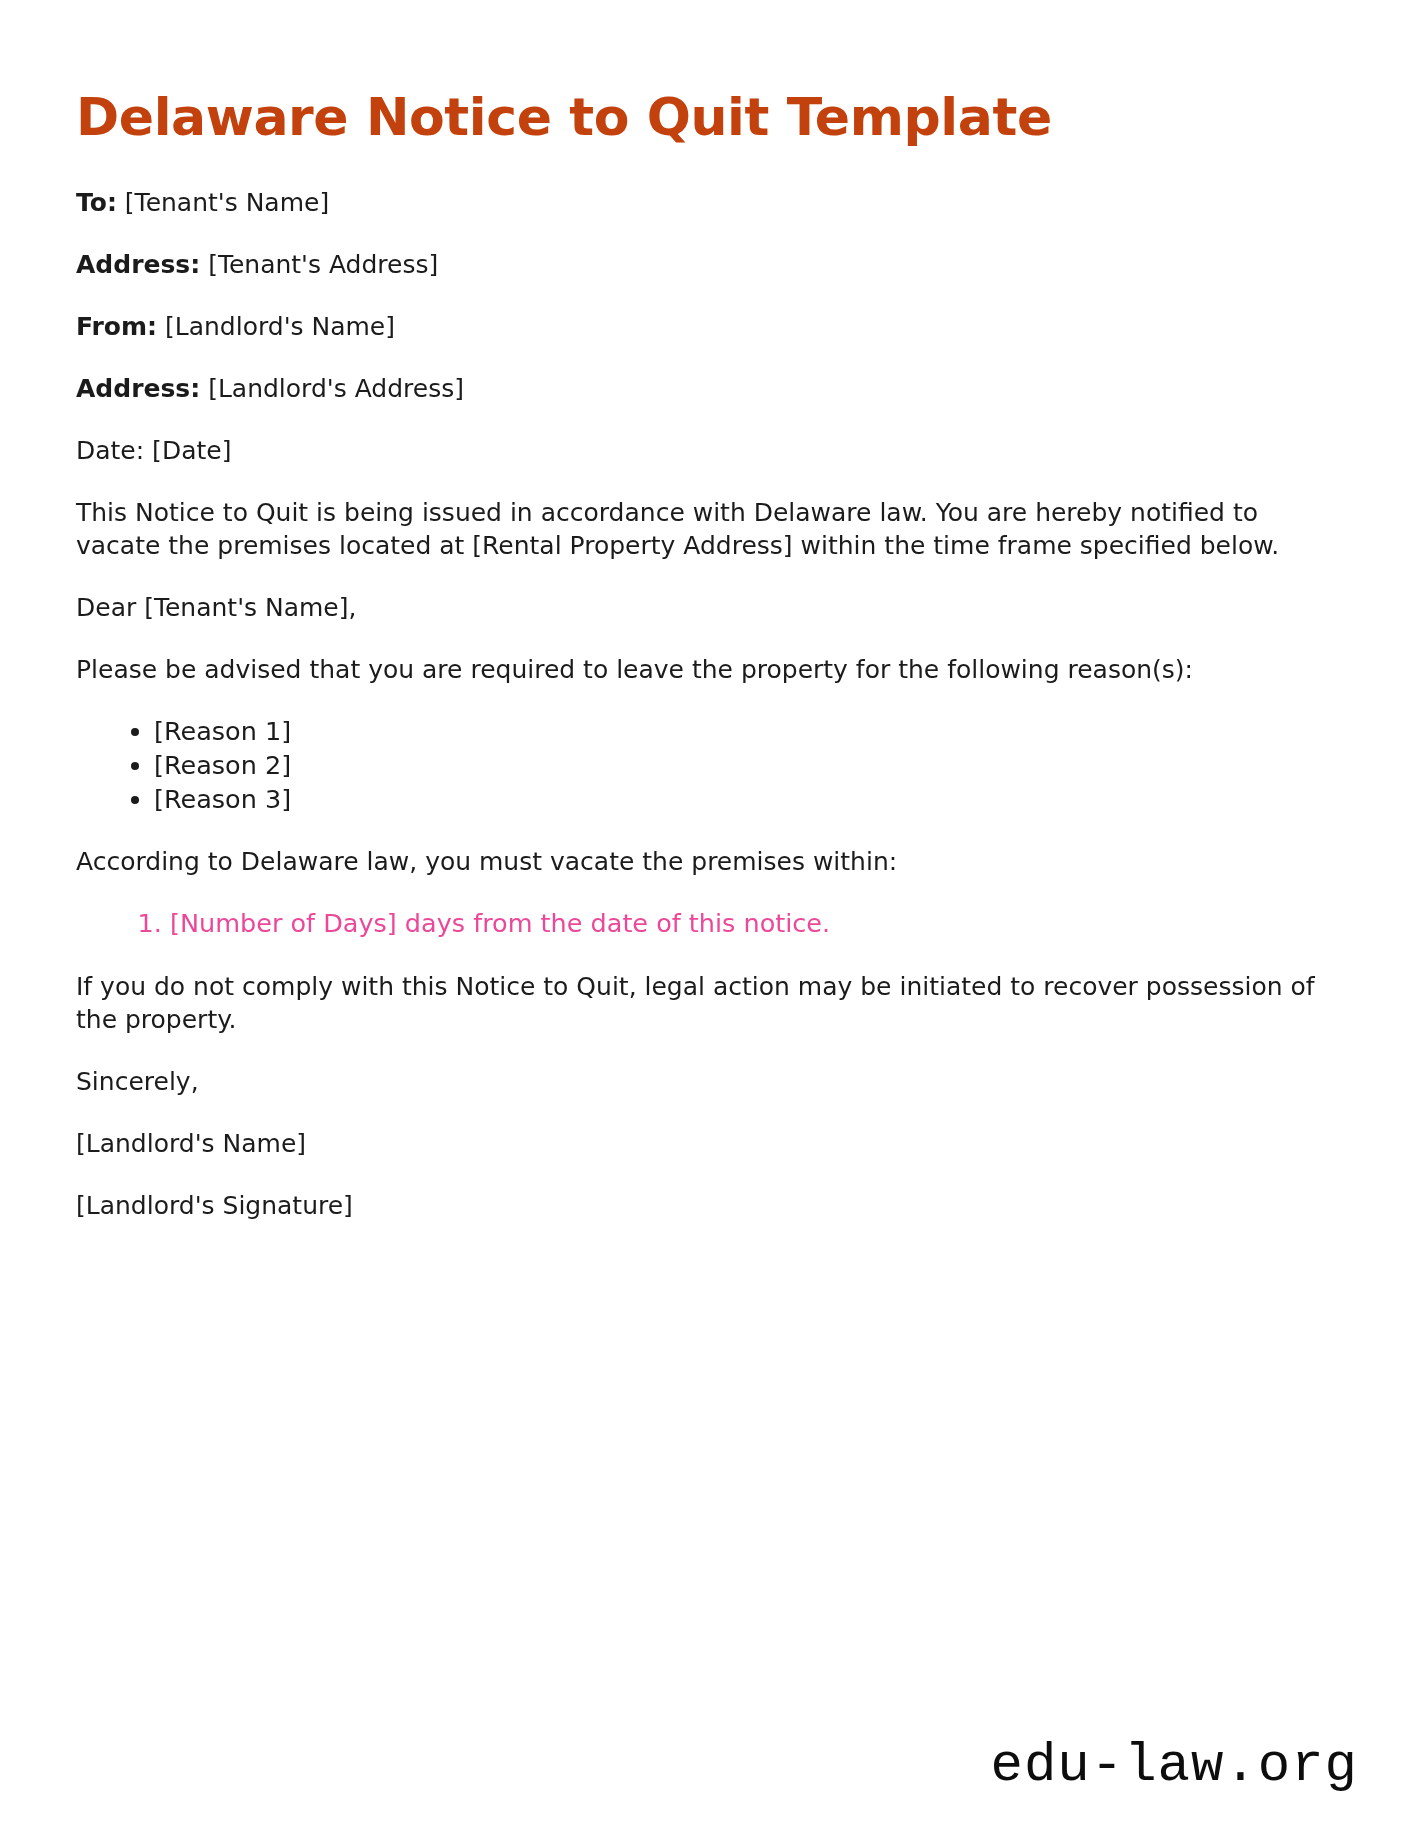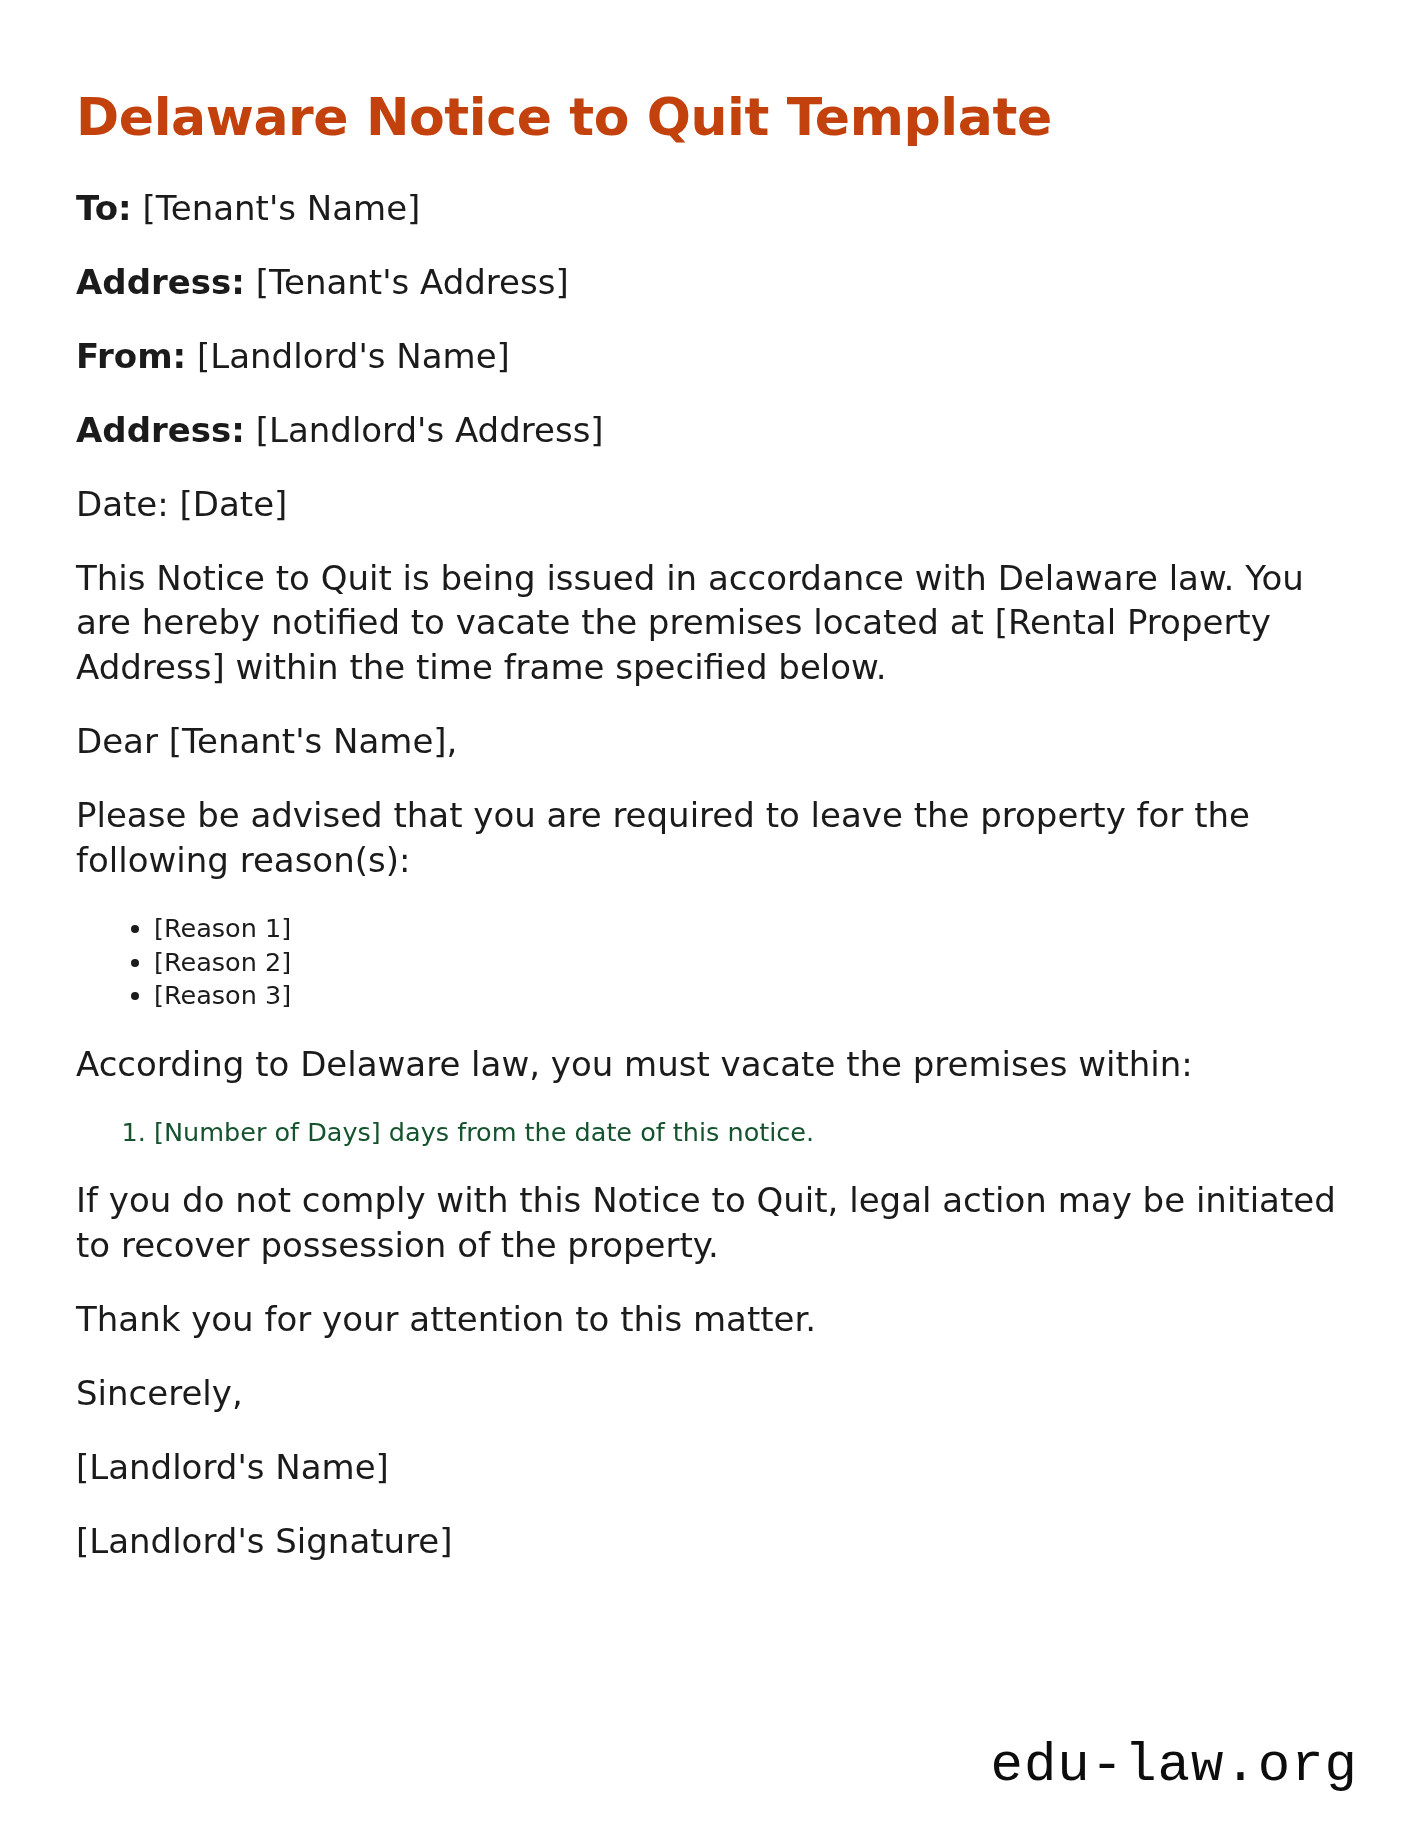--- a/index.html
+++ b/index.html
@@ -32,21 +32,21 @@
   h1.doc-title {
     font-size: 52px;
     font-weight: bold;
     letter-spacing: -0.4px;
     line-height: 1.12;
     margin: 12px 0 40px 0;
     color: #c2410c;
     font-family: "DejaVu Sans", "Liberation Sans", sans-serif;
   }
   p.para {
-    font-size: 34px;
+    font-size: 25px;
     line-height: 1.32;
     margin: 0 4px 29px 0;
     color: #1b1b1b;
   }
   .lbl {
     font-weight: bold;
   }
   ul.reasons {
     margin: 12px 0 29px 0;
     padding-left: 78px;
@@ -60,23 +60,23 @@
     color: #1b1b1b;
   }
   ol.timeframe {
     margin: 0 0 29px 0;
     padding-left: 78px;
     list-style-type: decimal;
   }
   ol.timeframe li {
     font-size: 25.5px;
     line-height: 1.32;
-    margin: 0;
+    margin: 16px;
     padding: 0;
-    color: #14532d;
+    color: #ec4899;
   }
   .watermark {
     position: absolute;
     right: 58px;
     bottom: 36px;
     font-family: Liberation Mono, monospace;
     font-size: 54px;
     letter-spacing: 1px;
     color: #0d0d0d;
     white-space: nowrap;
@@ -126,21 +126,20 @@
     </ul>
 
     <p class="para">According to Delaware law, you must vacate the premises within:</p>
 
     <ol class="timeframe">
       <li>[Number of Days] days from the date of this notice.</li>
     </ol>
 
     <p class="para">If you do not comply with this Notice to Quit, legal action may be initiated to recover possession of the property.</p>
 
-    <p class="para">Thank you for your attention to this matter.</p>
 
     <p class="para">Sincerely,</p>
 
     <p class="para">[Landlord's Name]</p>
 
     <p class="para">[Landlord's Signature]</p>
 
   </div>
 
   <div class="watermark">edu-law.org</div>

